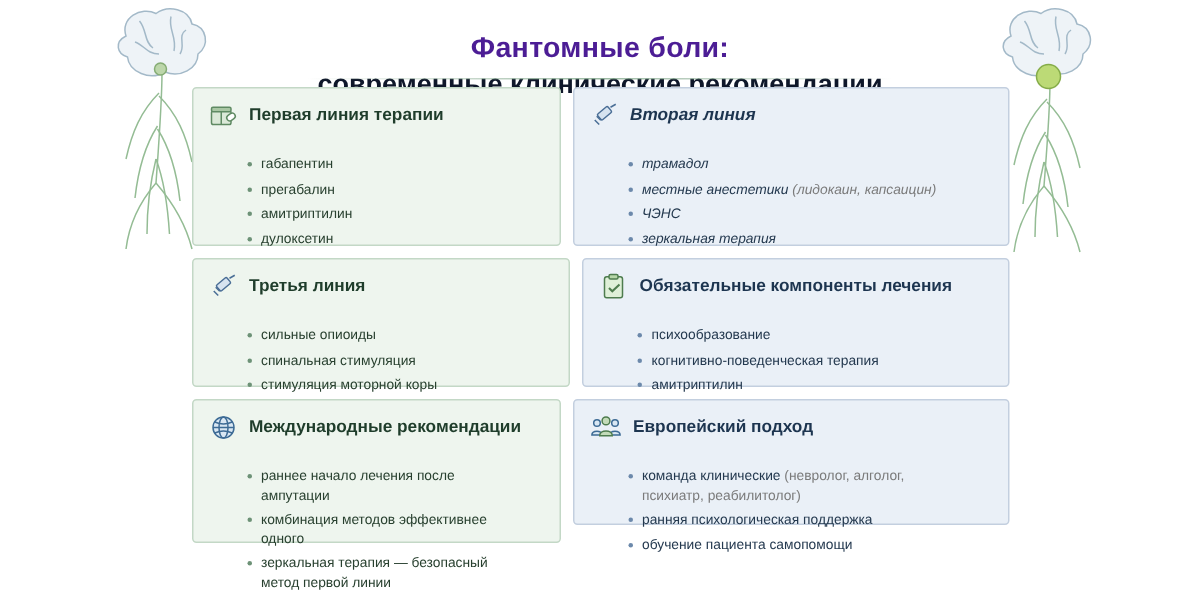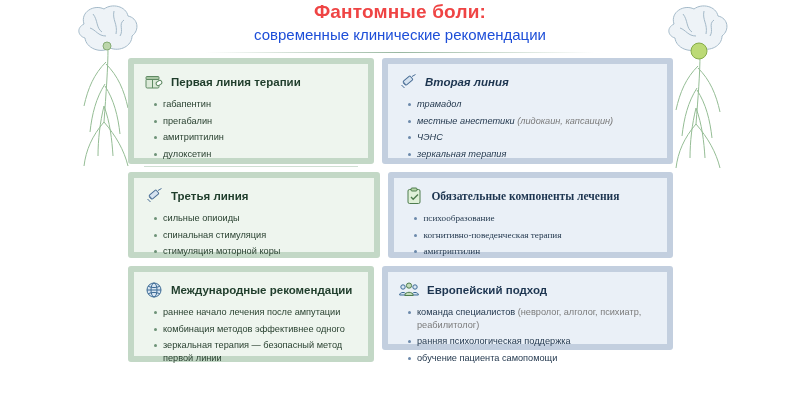--- a/index.html
+++ b/index.html
@@ -25,30 +25,31 @@
     position: absolute;
     left: 0;
     top: 0;
     width: 800px;
     height: 56px;
     text-align: center;
   }
   .title {
     font-size: 19px;
     font-weight: bold;
-    color: #ef4444;
+    color: #4c1d95;
     line-height: 22px;
-    padding-top: 1px;
+    padding-top: 22px;
     letter-spacing: .2px;
   }
   .subtitle {
-    font-size: 15px;
-    color: #1d4ed8;
+    font-size: 18px;
+    color: #0f172a;
     line-height: 18px;
     padding-top: 3px;
+    font-weight: bold;
   }
   .title-rule {
     position: absolute;
     left: 205px;
     top: 52px;
     width: 390px;
     height: 1px;
     background: linear-gradient(to right, rgba(120,160,130,0), rgba(120,160,130,.75), rgba(120,160,130,0));
   }
 
@@ -68,21 +69,21 @@
     width: 545px;
   }
   .row {
     display: flex;
     gap: 8px;
     margin-bottom: 8px;
   }
   .card {
     position: relative;
     box-sizing: border-box;
-    border: 6px solid #0f172a;
+    border: 1px solid #0f172a;
     border-radius: 3px;
     padding: 8px 10px 8px 10px;
   }
   .card.green {
     background: #eef5ee;
     border-color: #c3d8c6;
   }
   .card.blue {
     background: #eaf0f7;
     border-color: #c3cfdf;
@@ -96,21 +97,21 @@
   .card-title {
     font-size: 11.5px;
     font-weight: bold;
     color: #1f3d2b;
   }
   .card.blue .card-title {
     color: #1d3550;
   }
   ul.items {
     list-style: none;
-    margin: 0;
+    margin: 16px;
     padding: 0 0 0 10px;
   }
   ul.items li {
     position: relative;
     font-size: 9.2px;
     line-height: 12.6px;
     color: #28402f;
     margin-bottom: 4px;
     padding-left: 9px;
   }
@@ -268,21 +269,21 @@
           </span>
           <span class="card-title">Третья линия</span>
         </div>
         <ul class="items">
           <li>сильные опиоиды</li>
           <li>спинальная стимуляция</li>
           <li>стимуляция моторной коры</li>
         </ul>
       </div>
 
-      <div class="card blue" style="width:291px;height:86px;font-family:Liberation Serif, serif;">
+      <div class="card blue" style="width:291px;height:86px;">
         <div class="card-head">
           <span class="icon">
             <svg width="20" height="20" viewBox="0 0 20 20">
               <rect x="4" y="3.5" width="12" height="14" rx="1.5" fill="#dff0d8" stroke="#4e7c4e" stroke-width="1"></rect>
               <rect x="7" y="2" width="6" height="3" rx="1" fill="#b6d6a8" stroke="#4e7c4e" stroke-width="1"></rect>
               <path d="M7 11 l2.2 2.2 L14 8.6" fill="none" stroke="#4e7c4e" stroke-width="1.4"></path>
             </svg>
           </span>
           <span class="card-title">Обязательные компоненты лечения</span>
         </div>
@@ -326,21 +327,21 @@
                 <circle cx="17" cy="7" r="2.2"></circle>
                 <path d="M13.6 15 C13.6 11.6, 20.4 11.6, 20.4 15 Z"></path>
                 <circle cx="11" cy="5.6" r="2.6" fill="#c3dbb9" stroke="#4e7c4e"></circle>
                 <path d="M6.8 15.5 C6.8 11.2, 15.2 11.2, 15.2 15.5 Z" fill="#c3dbb9" stroke="#4e7c4e"></path>
               </g>
             </svg>
           </span>
           <span class="card-title">Европейский подход</span>
         </div>
         <ul class="items">
-          <li><span>команда специалистов </span><span class="muted">(невролог, алголог, психиатр, реабилитолог)</span></li>
+          <li><span>команда клинические </span><span class="muted">(невролог, алголог, психиатр, реабилитолог)</span></li>
           <li>ранняя психологическая поддержка</li>
           <li>обучение пациента самопомощи</li>
         </ul>
       </div>
     </div>
 
   </div>
 </div>
 
 </body></html>

